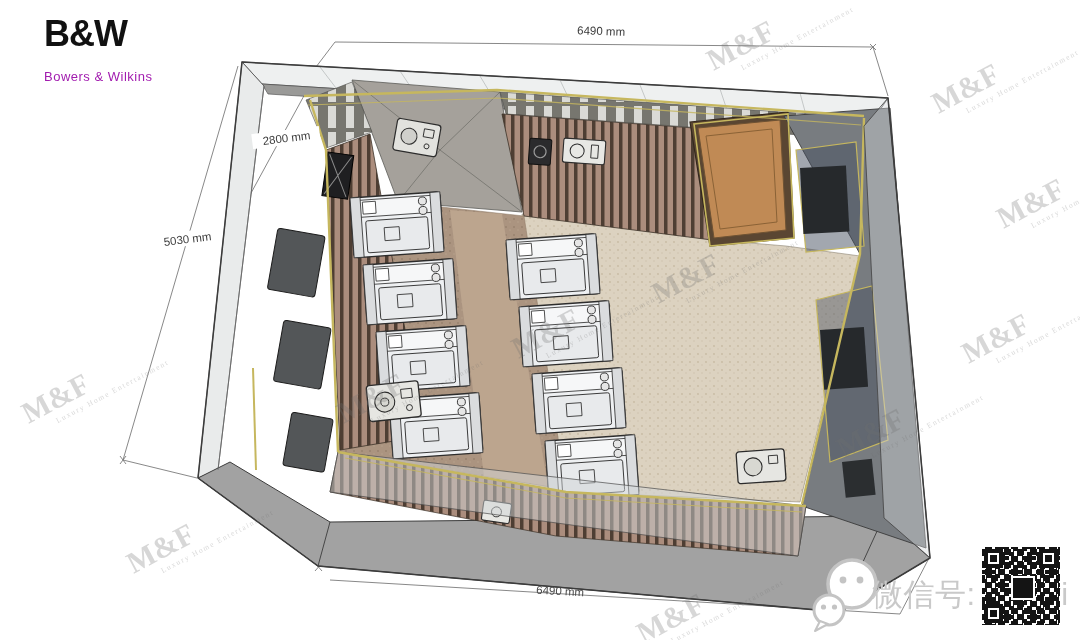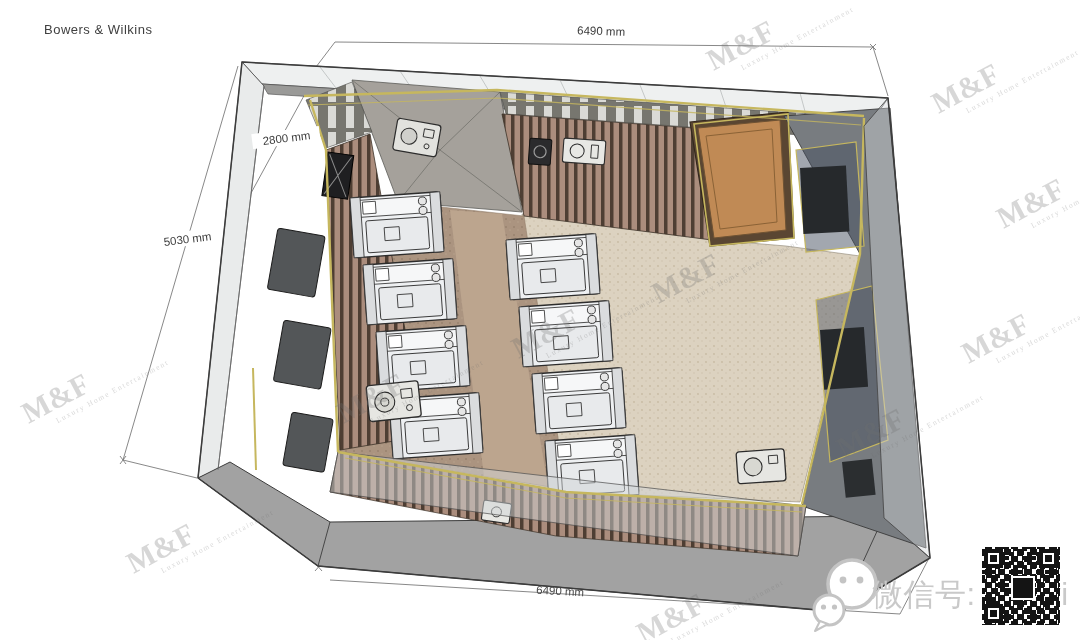--- a/index.html
+++ b/index.html
@@ -3,21 +3,21 @@
 <meta charset="utf-8">
 <style>
   html,body{margin:0;padding:0;background:#fff;}
   .stage{position:relative;width:1080px;height:640px;background:#ffffff;overflow:hidden;
          font-family:"Liberation Sans",sans-serif;}
   .scene{position:absolute;left:0;top:0;}
 
   
   .logo{position:absolute;left:44px;top:16px;color:#111;line-height:1;}
   .logo-main{font-size:36px;font-weight:800;letter-spacing:-1px;font-family:"Liberation Sans",sans-serif;}
-  .logo-sub{font-size:13px;letter-spacing:.5px;margin-top:7px;color:#404040;}
+  .logo-sub{font-size:13px;letter-spacing:.5px;margin-top:18px;color:#a21caf;}
 
   
   .wm{position:absolute;width:190px;transform:rotate(-28deg);color:rgba(110,110,110,.28);
       pointer-events:none;text-align:left;line-height:1;}
   .wm-main{font-family:"Liberation Serif",serif;font-weight:bold;font-size:30px;display:block;}
   .wm-sub{font-family:"Liberation Serif",serif;font-size:7.5px;letter-spacing:1.6px;display:block;margin:2px 0 0 26px;}
 
   
   .wechat-label{position:absolute;left:872px;top:574px;font-size:31px;color:#c9c9c9;letter-spacing:.5px;z-index:4;}
   .wechat-icon{position:absolute;left:812px;top:556px;z-index:4;}
@@ -202,20 +202,21 @@
       <text x="601" y="35" text-anchor="middle" transform="rotate(2 601 35)">6490 mm</text>
       <rect x="252" y="130" width="68" height="15" fill="#ffffff" transform="rotate(-7 286 138)"></rect>
       <text x="287" y="142" text-anchor="middle" transform="rotate(-7 287 142)">2800 mm</text>
       <rect x="153" y="231" width="68" height="15" fill="#ffffff" transform="rotate(-7 187 239)"></rect>
       <text x="188" y="243" text-anchor="middle" transform="rotate(-7 188 243)">5030 mm</text>
       <text x="560" y="595" text-anchor="middle" transform="rotate(3 560 595)" fill="#4b4b4b">6490 mm</text>
     </g>
   </svg>
 
   <div class="logo">
+    <div class="logo-main">B&amp;W</div>
     <div class="logo-sub">Bowers &amp; Wilkins</div>
   </div>
 
   <div class="wm" style="left:700px;top:2px">
       <span class="wm-main">M&amp;F</span>
       <span class="wm-sub">Luxury Home Entertainment</span>
     </div>
   <div class="wm" style="left:925px;top:45px">
       <span class="wm-main">M&amp;F</span>
       <span class="wm-sub">Luxury Home Entertainment</span>

